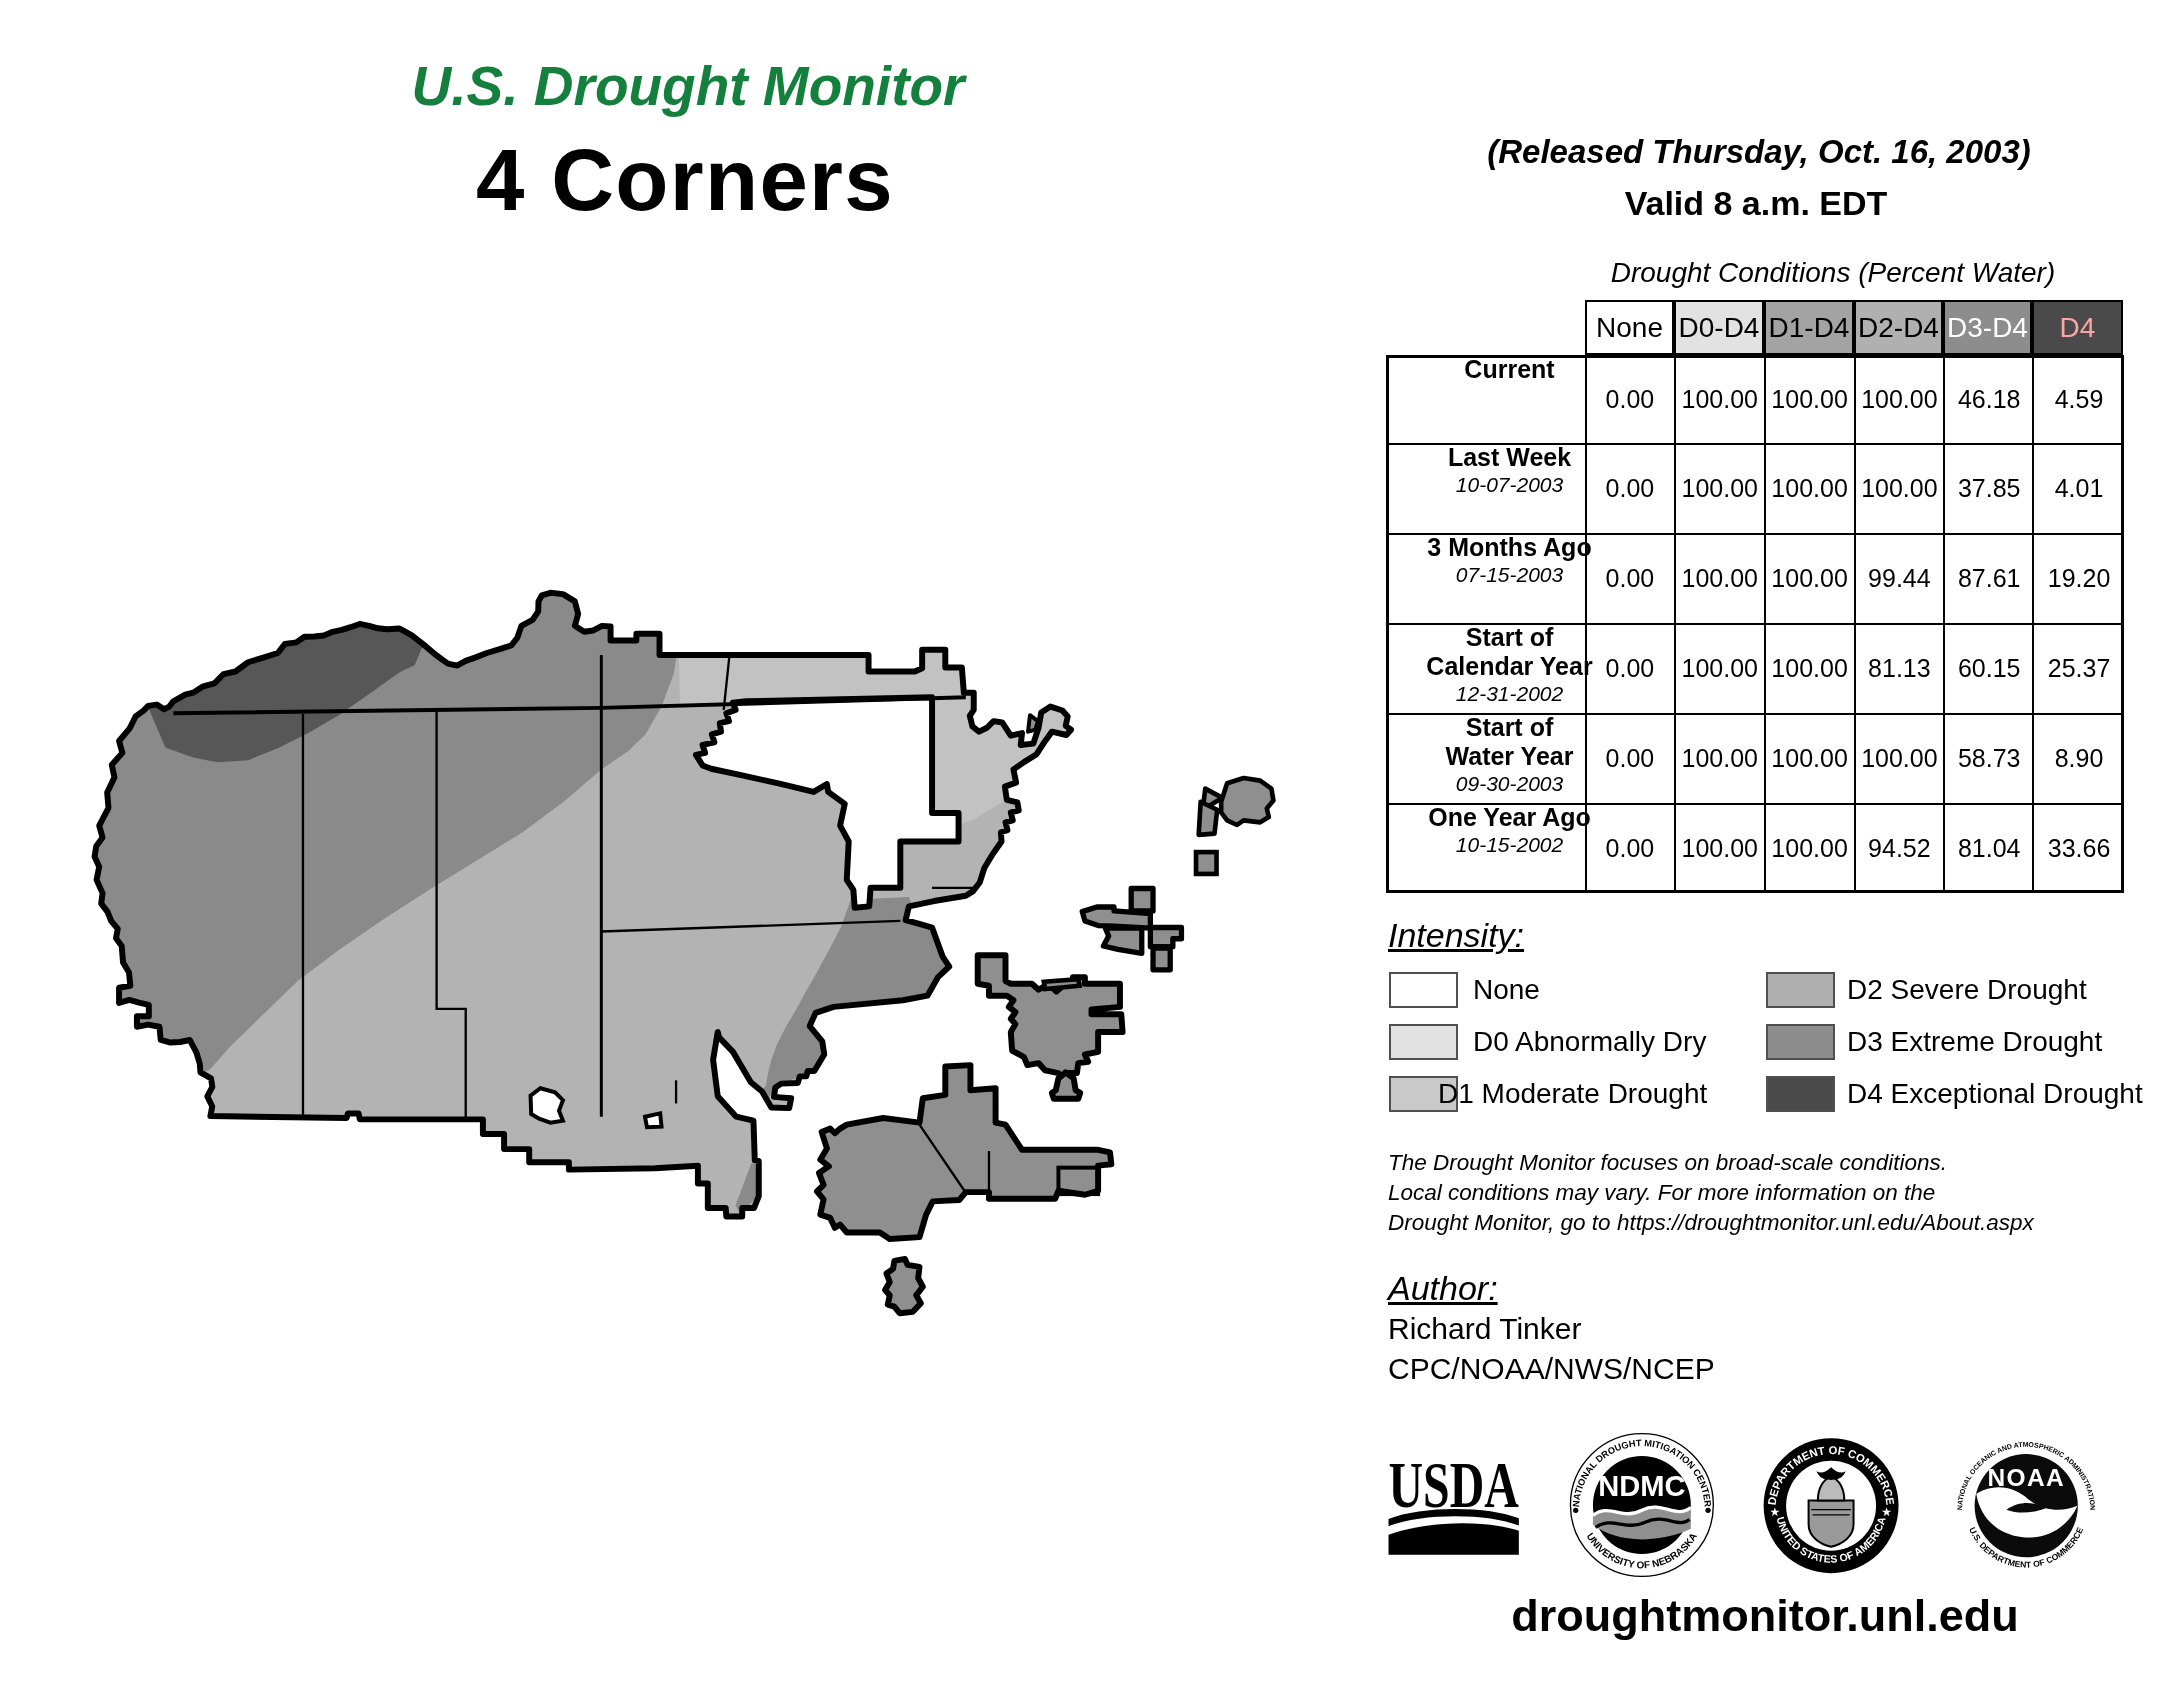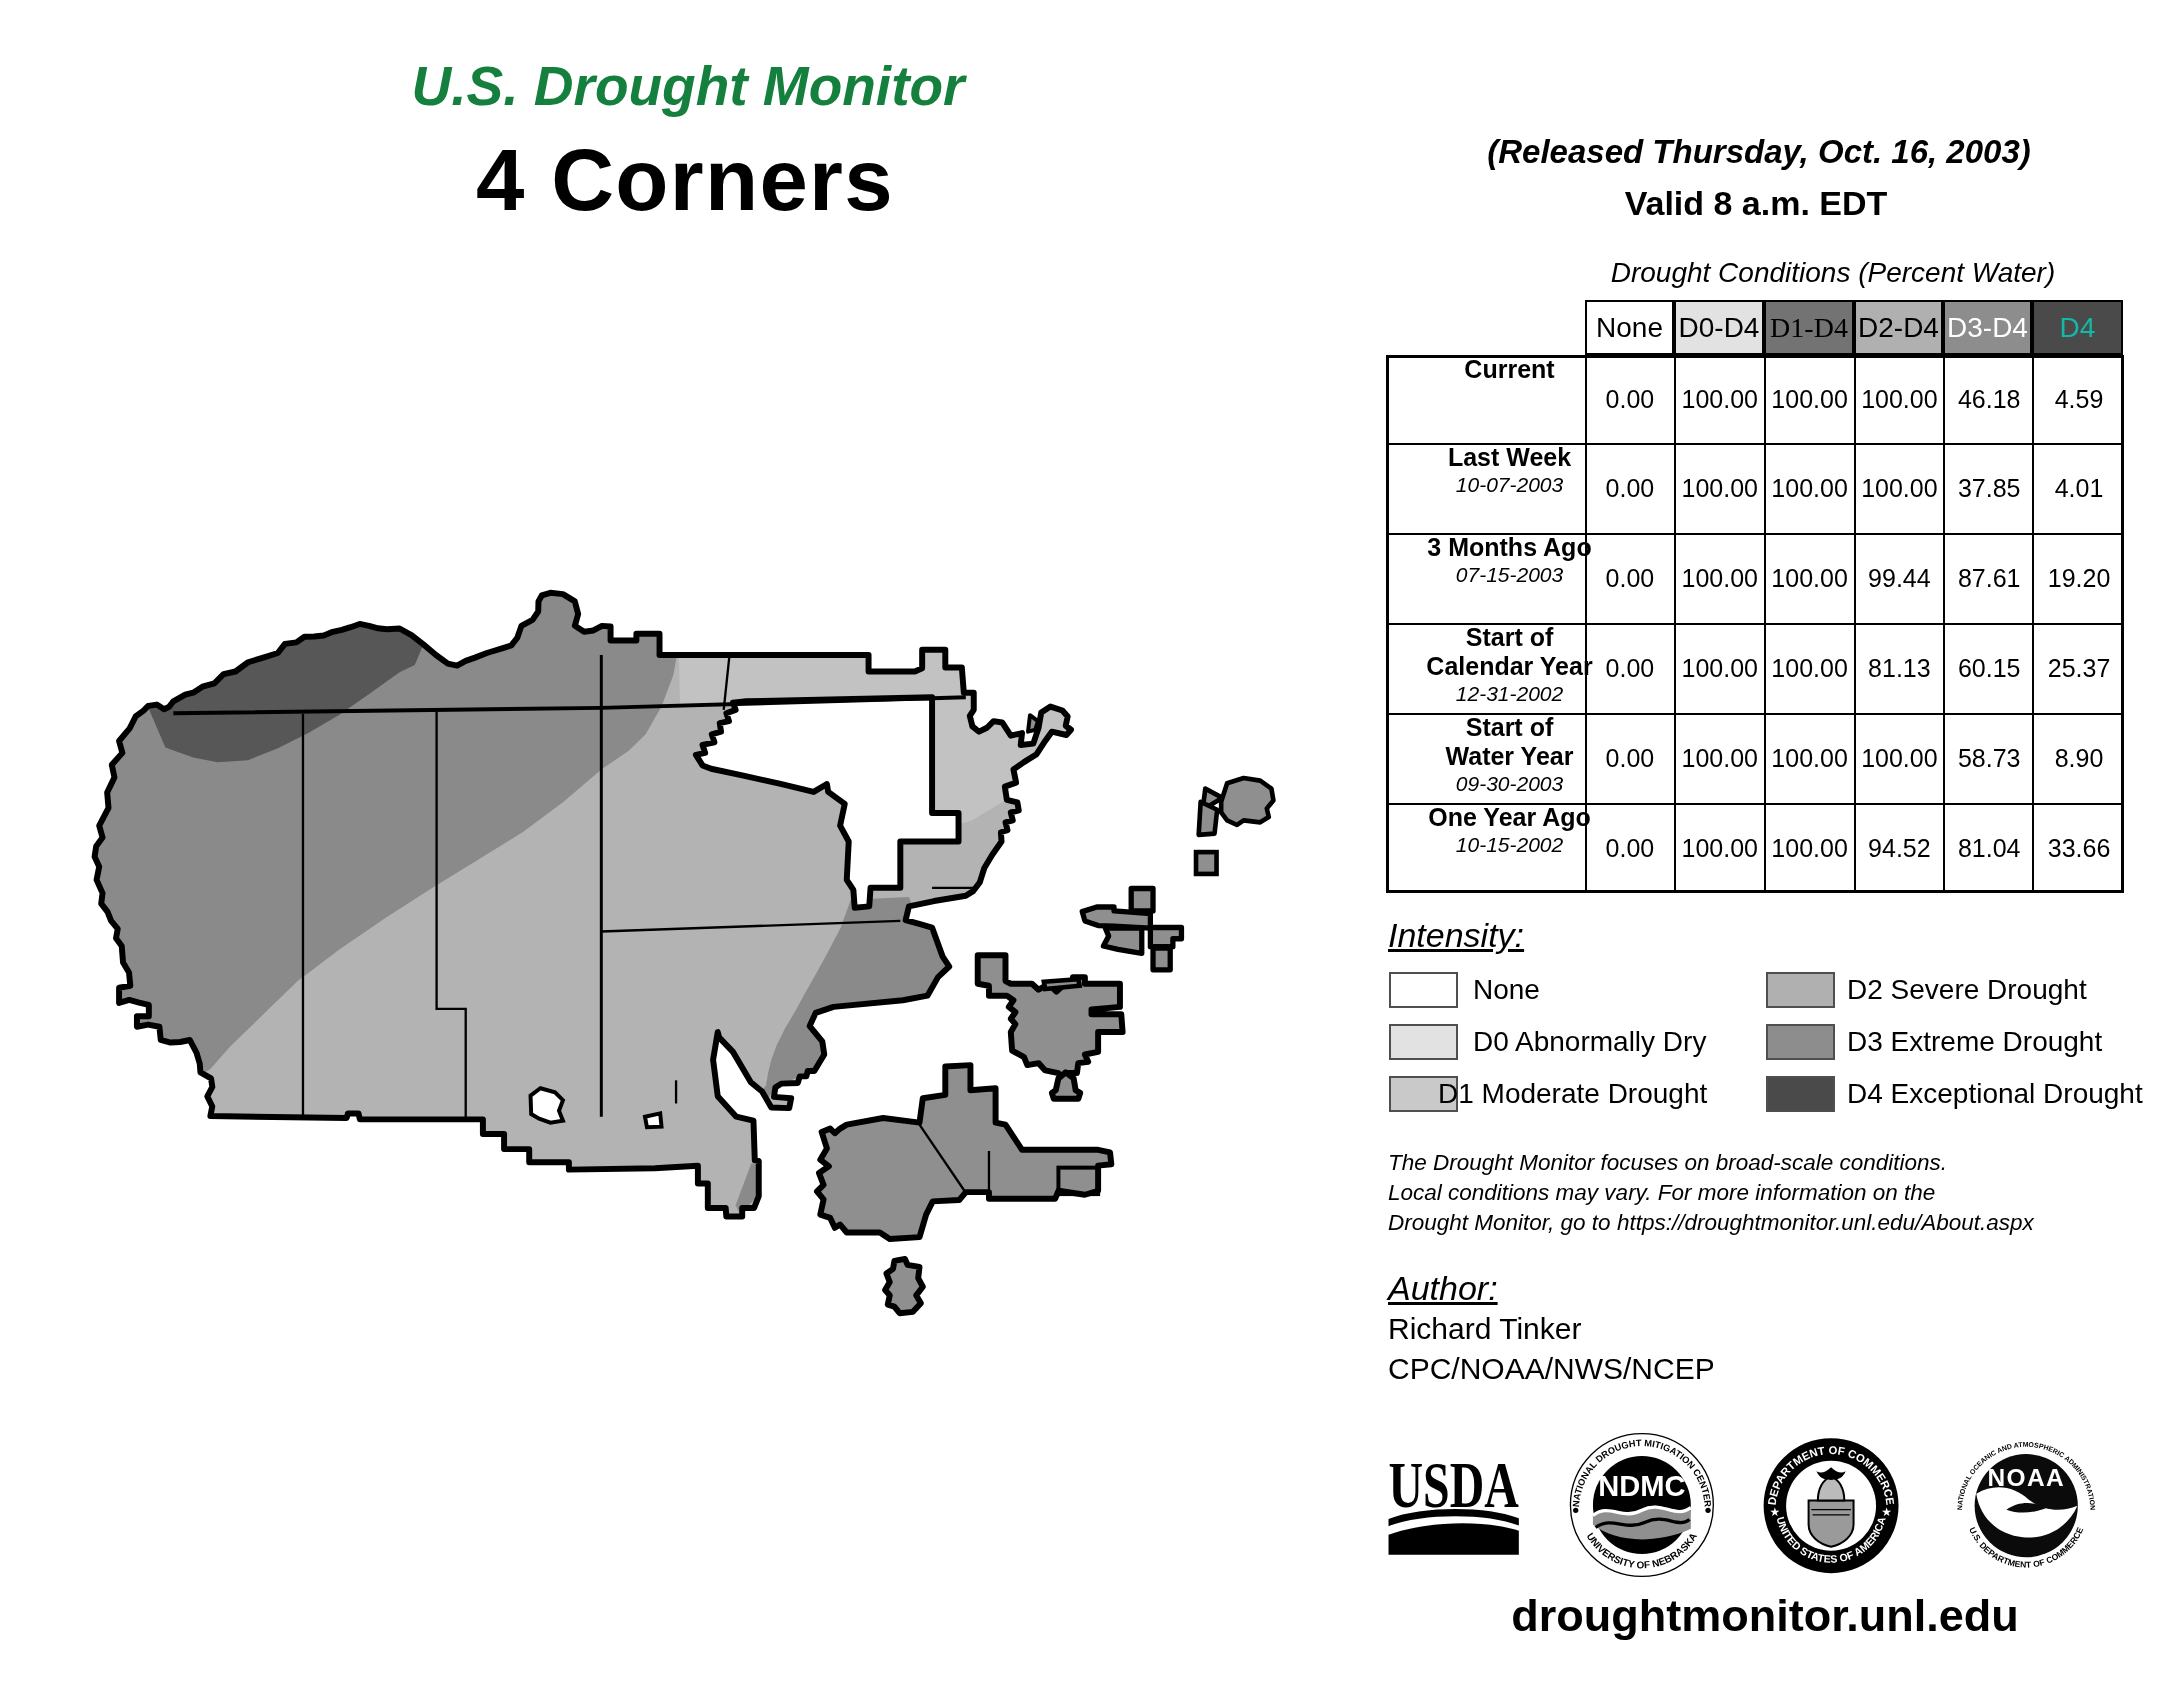--- a/index.html
+++ b/index.html
@@ -167,24 +167,24 @@
 <div class="abs ctr" style="left:1428px;top:133px;width:662px;font-size:33px;font-weight:bold;font-style:italic;">(Released Thursday, Oct. 16, 2003)</div>
 
 <div class="abs ctr" style="left:1425px;top:184px;width:662px;font-size:34px;font-weight:bold;">Valid 8 a.m. EDT</div>
 
 <div class="abs ctr" style="left:1502px;top:257px;width:662px;font-size:28px;font-style:italic;">Drought Conditions (Percent Water)</div>
 
 <div id="tablewrap">
 
   <div class="abs hcell" style="left:1585px;width:89px;background:#fff;">None</div>
   <div class="abs hcell" style="left:1674px;width:90px;background:#e2e2e2;">D0-D4</div>
-  <div class="abs hcell" style="left:1764px;width:90px;background:#737373;font-family:Liberation Serif, serif;">D1-D4</div>
+  <div class="abs hcell" style="left:1764px;width:90px;background:#a3a3a3;">D1-D4</div>
   <div class="abs hcell" style="left:1854px;width:89px;background:#b0b0b0;">D2-D4</div>
   <div class="abs hcell" style="left:1943px;width:89px;background:#8d8d8d;color:#fff;">D3-D4</div>
-  <div class="abs hcell" style="left:2032px;width:91px;background:#4a4a4a;color:#14b8a6;">D4</div>
+  <div class="abs hcell" style="left:2032px;width:91px;background:#4a4a4a;color:#fca5a5;">D4</div>
 
   <div class="abs" style="left:1386px;top:355px;width:738px;height:538px;border:3.3px solid #000;box-sizing:border-box;"></div>
 
   <div class="abs vln" style="left:1585px;"></div>
   <div class="abs vln" style="left:1674px;"></div>
   <div class="abs vln" style="left:1764px;"></div>
   <div class="abs vln" style="left:1854px;"></div>
   <div class="abs vln" style="left:1943px;"></div>
   <div class="abs vln" style="left:2032px;"></div>
 

